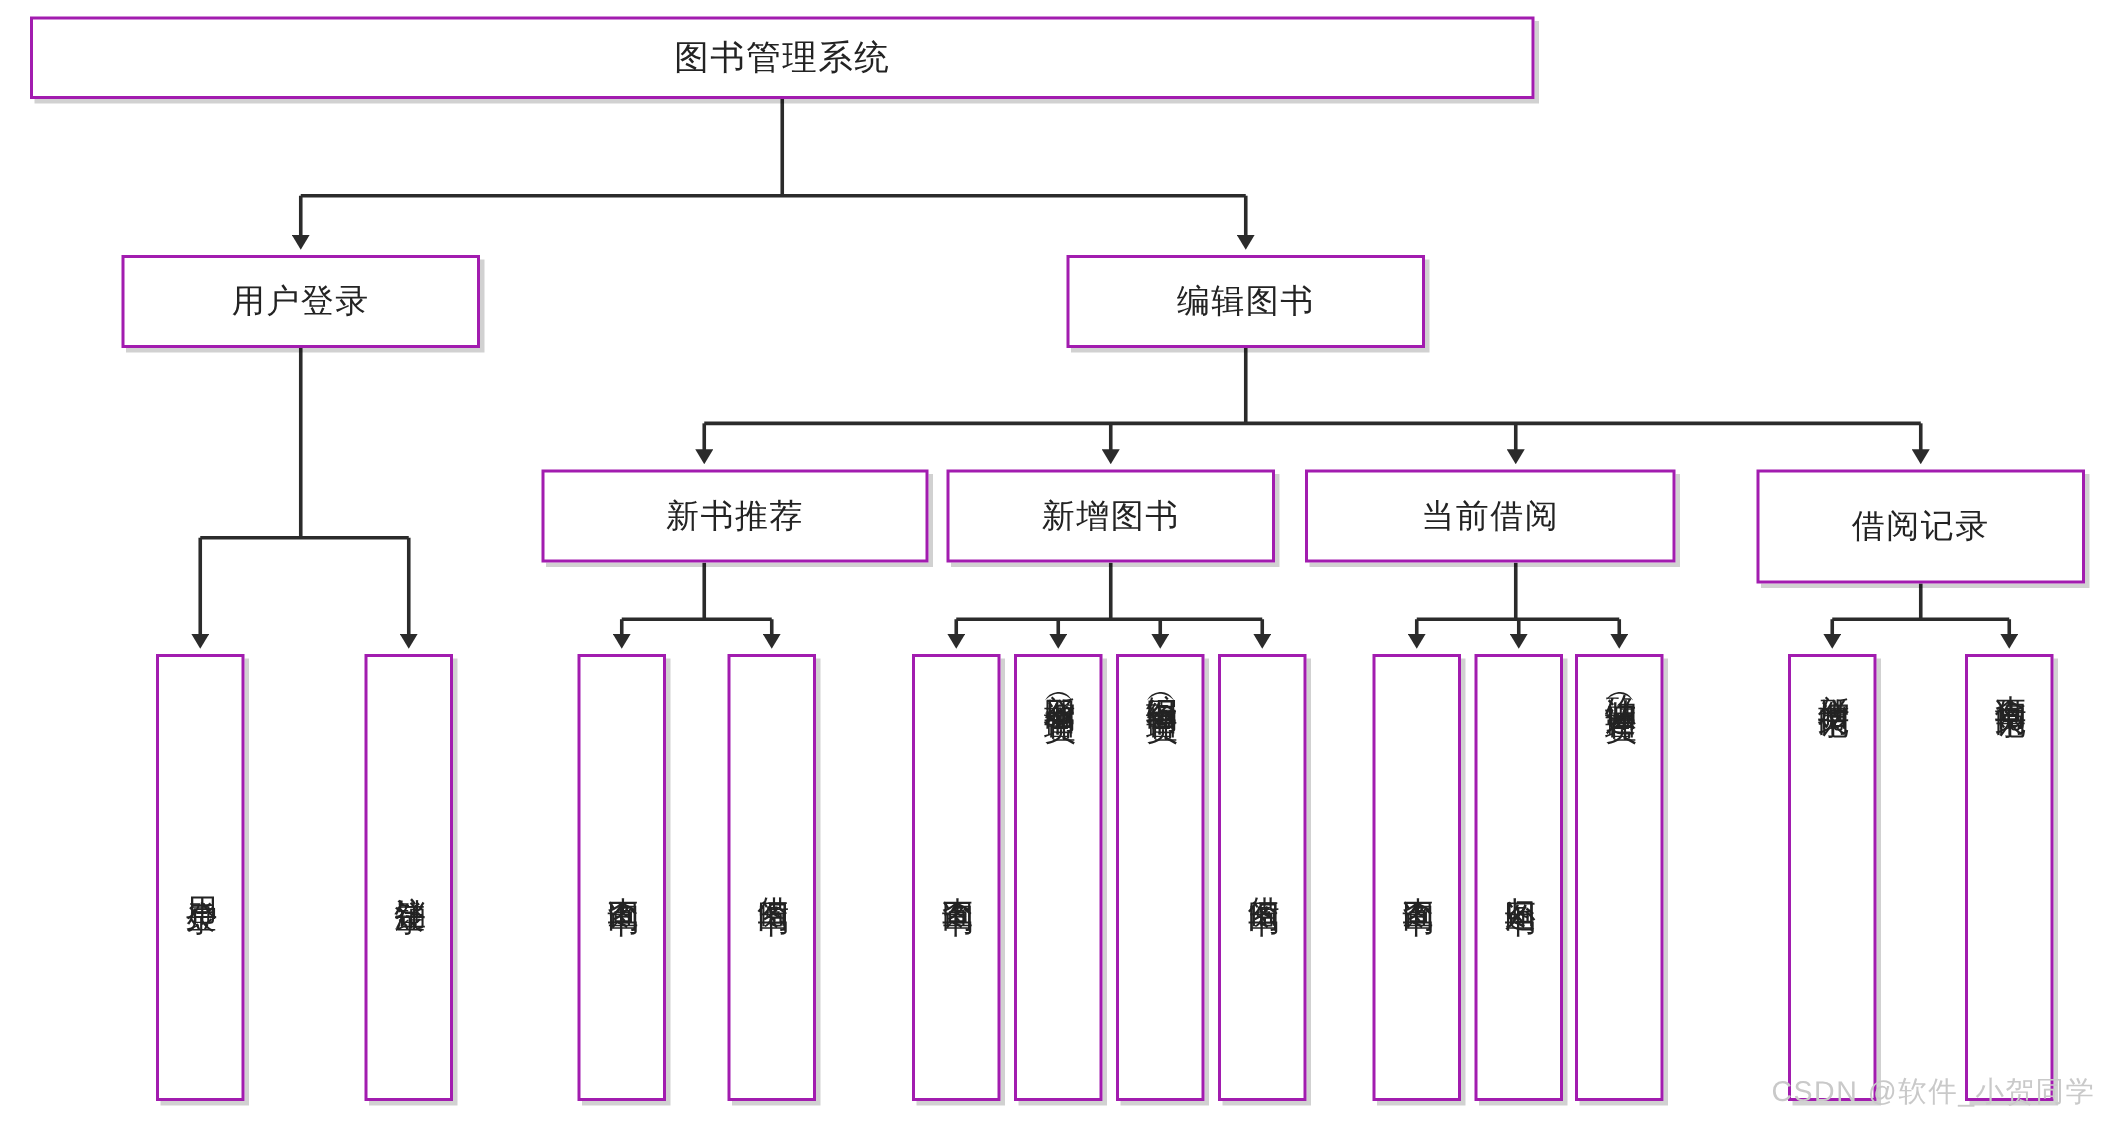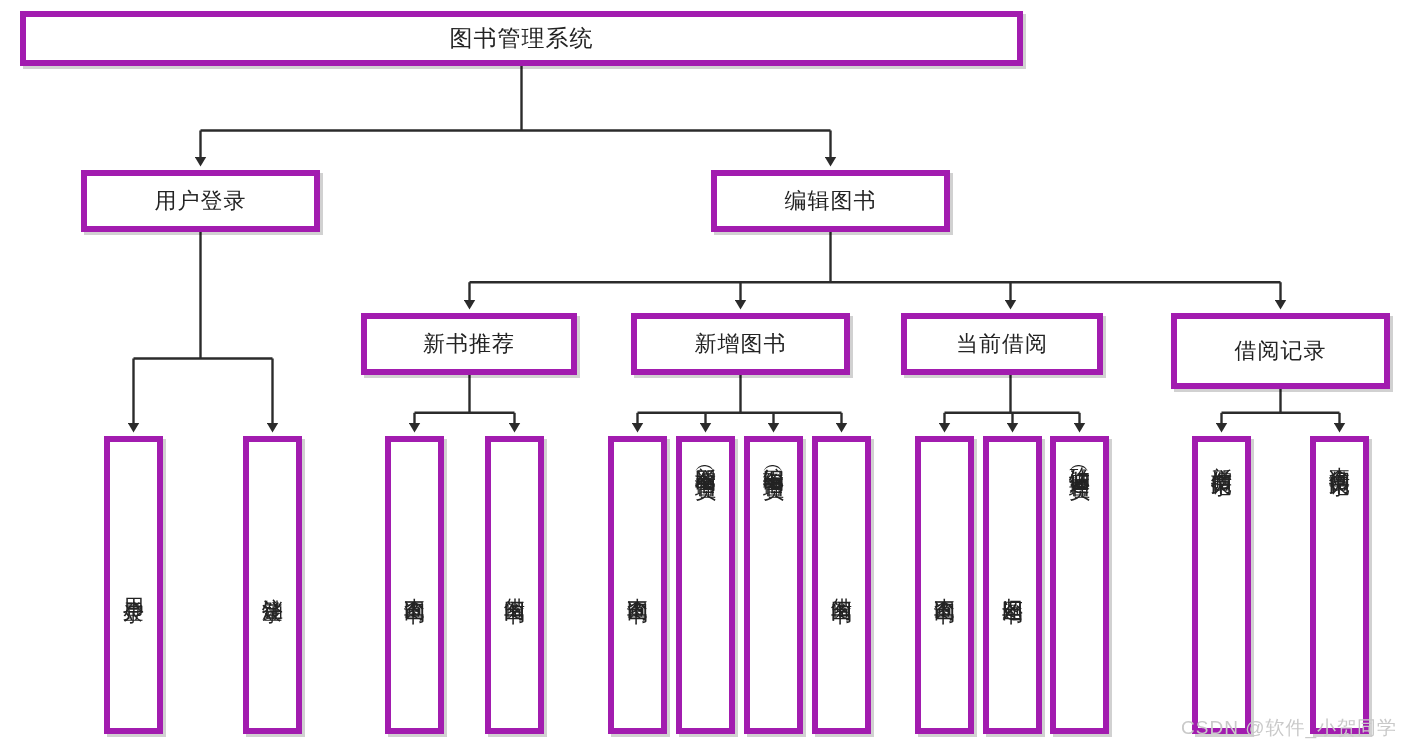--- a/index.html
+++ b/index.html
@@ -3,21 +3,21 @@
 <meta charset="utf-8">
 <style>
   html,body{margin:0;padding:0;background:#ffffff;}
   body{width:1405px;height:747px;font-family:"Liberation Sans","DejaVu Sans",sans-serif;}
   #stage{position:relative;width:1405px;height:747px;overflow:hidden;background:#fff;}
   svg#edges{position:absolute;left:0;top:0;width:1405px;height:747px;}
   .node{
     position:absolute;
     box-sizing:border-box;
     background:#ffffff;
-    border:6px solid #a21caf;
+    border:2px solid #a21caf;
     box-shadow:3px 3px 0 0 rgba(0,0,0,0.18);
     display:flex;
     align-items:center;
     justify-content:center;
     color:#232323;
   }
   .node .lbl{
     font-size:22px;
     line-height:1.12;
     letter-spacing:1px;
@@ -96,27 +96,27 @@
   <div id="nodes-layer">
       <div class="node root" style="left: 20px; top: 11px; width: 1003px; height: 55px;">
         <span class="lbl">图书管理系统</span>
       </div>
       <div class="node" style="left: 81px; top: 170px; width: 239px; height: 62px;">
         <span class="lbl">用户登录</span>
       </div>
       <div class="node" style="left: 711px; top: 170px; width: 239px; height: 62px;">
         <span class="lbl">编辑图书</span>
       </div>
-      <div class="node" style="left: 361px; top: 313px; width: 216px; height: 62px;">
+      <div class="node" style="left: 361px; top: 313px; width: 258px; height: 62px;">
         <span class="lbl">新书推荐</span>
       </div>
       <div class="node" style="left: 631px; top: 313px; width: 219px; height: 62px;">
         <span class="lbl">新增图书</span>
       </div>
-      <div class="node" style="left: 901px; top: 313px; width: 202px; height: 62px;">
+      <div class="node" style="left: 870px; top: 313px; width: 247px; height: 62px;">
         <span class="lbl">当前借阅</span>
       </div>
       <div class="node" style="left: 1171px; top: 313px; width: 219px; height: 76px;">
         <span class="lbl">借阅记录</span>
       </div>
       <div class="node vert center" style="left: 104px; top: 436px; width: 59px; height: 298px;">
         <span class="lbl">用户登录</span>
       </div>
       <div class="node vert center" style="left: 243px; top: 436px; width: 59px; height: 298px;">
         <span class="lbl">注销登录</span>

